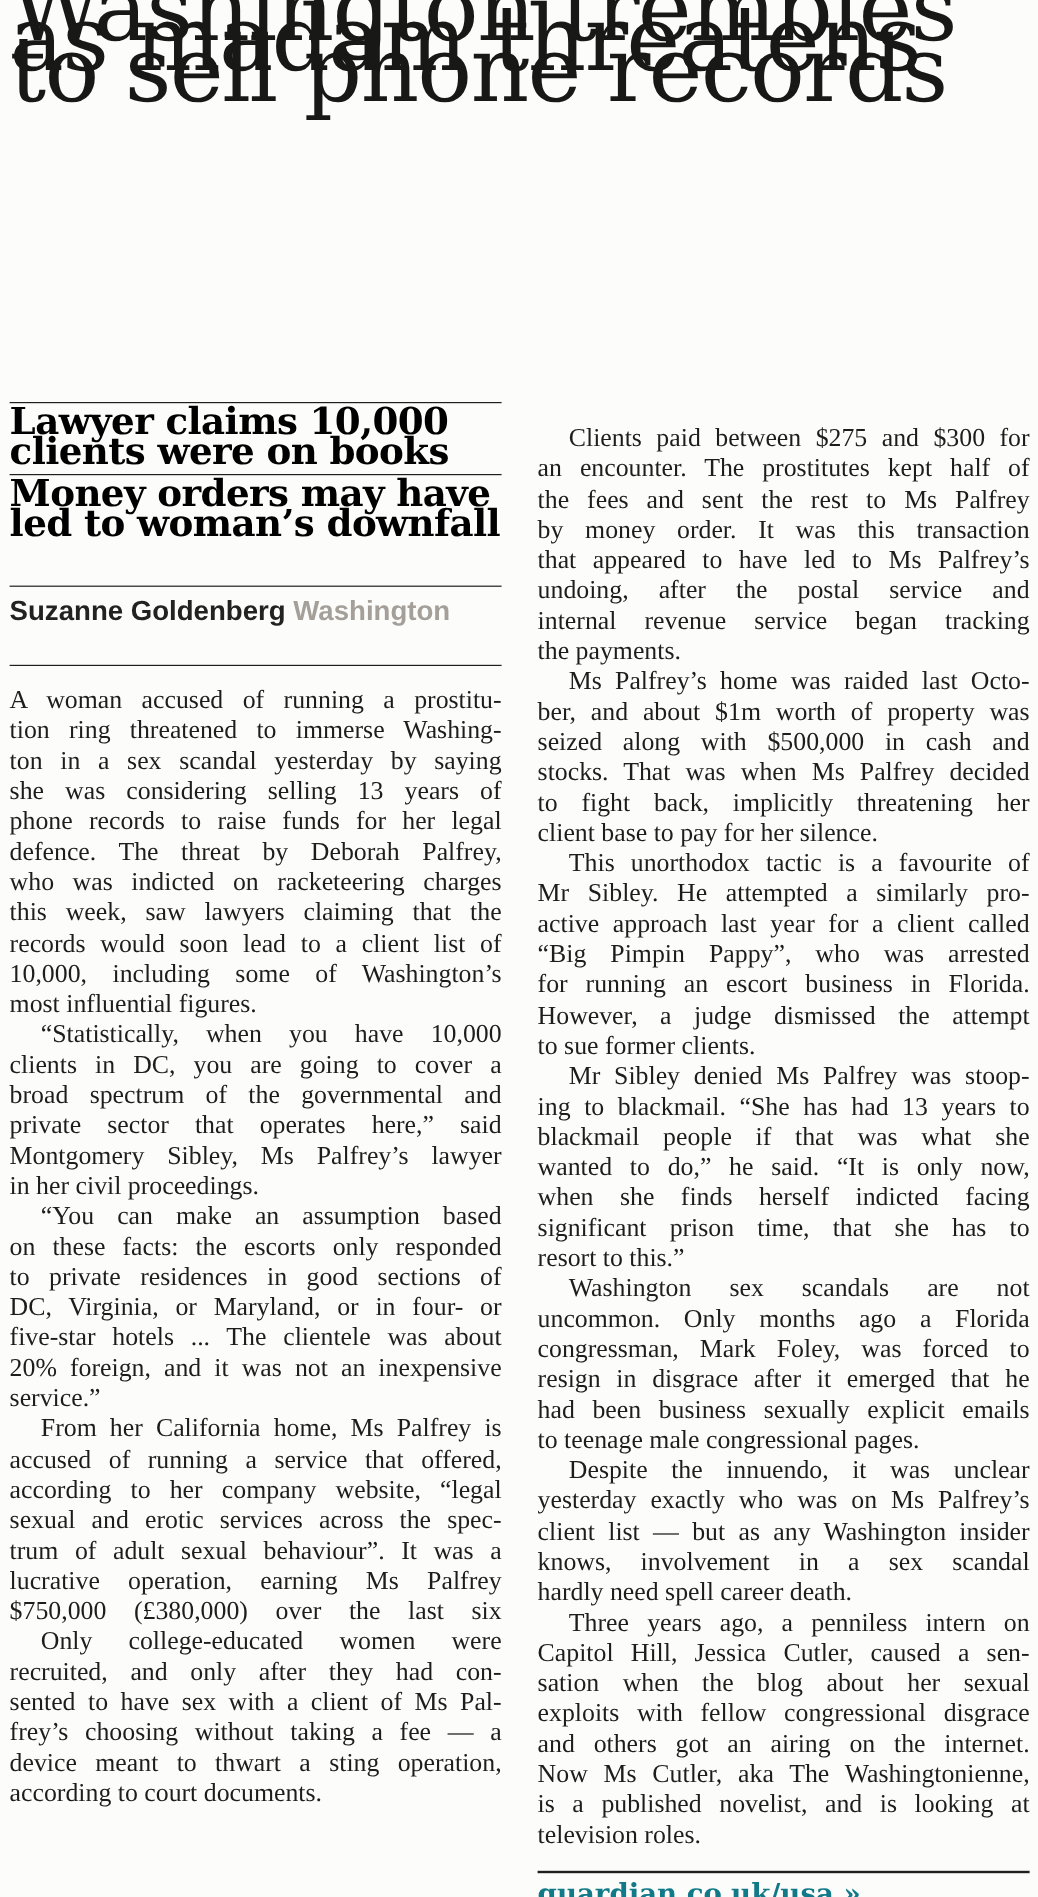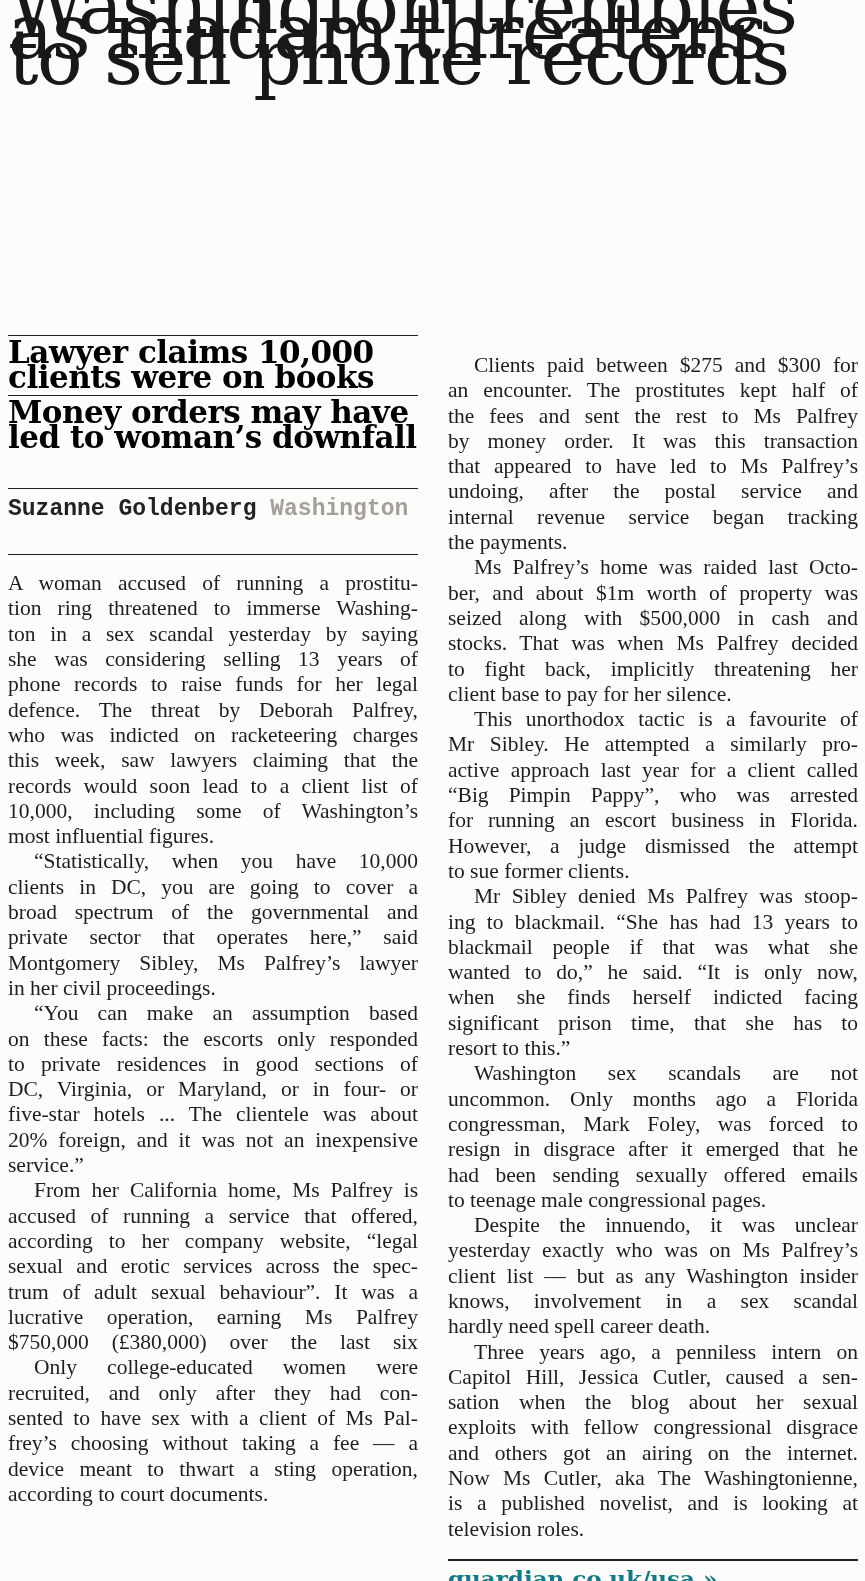--- a/index.html
+++ b/index.html
@@ -39,21 +39,21 @@
     margin: 4px 0 0 0;
     font-family: "DejaVu Serif", "Liberation Serif", serif;
     font-weight: bold;
     font-size: 31px; line-height: 37px;
     letter-spacing: -0.5px;
     color: #000000;
   }
 
   .byline {
     margin-top: 7px;
-    font-family: Liberation Mono, monospace;
+    font-family: Liberation Sans, sans-serif;
     font-weight: bold;
     font-size: 23px; line-height: 26px;
     color: #222220;
     white-space: nowrap;
   }
   .byline .loc { color: var(--gray, #a49f98); }
 
   .body-text { margin-top: 16px; font-size: 21.5px; }
   .col.right .body-text { margin-top: 23px; }
   .para { margin: 0; }
@@ -189,21 +189,21 @@
           <div class="ln j">wanted to do,” he said. “It is only now,</div>
           <div class="ln j">when she finds herself indicted facing</div>
           <div class="ln j">significant prison time, that she has to</div>
           <div class="ln">resort to this.”</div>
         </div>
         <div class="para">
           <div class="ln j ind">Washington sex scandals are not</div>
           <div class="ln j">uncommon. Only months ago a Florida</div>
           <div class="ln j">congressman, Mark Foley, was forced to</div>
           <div class="ln j">resign in disgrace after it emerged that he</div>
-          <div class="ln j">had been sending sexually offered emails</div>
+          <div class="ln j">had been business sexually explicit emails</div>
           <div class="ln">to teenage male congressional pages.</div>
         </div>
         <div class="para">
           <div class="ln j ind">Despite the innuendo, it was unclear</div>
           <div class="ln j">yesterday exactly who was on Ms Palfrey’s</div>
           <div class="ln j">client list — but as any Washington insider</div>
           <div class="ln j">knows, involvement in a sex scandal</div>
           <div class="ln">hardly need spell career death.</div>
         </div>
         <div class="para">

